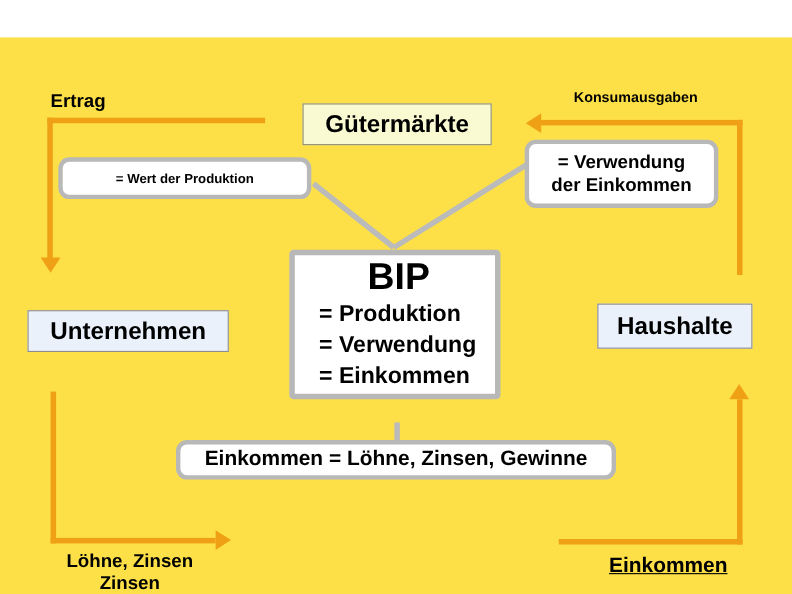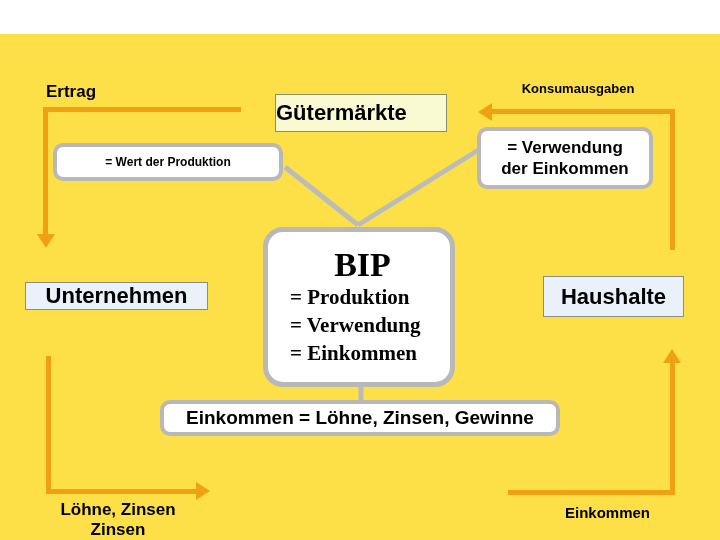--- a/index.html
+++ b/index.html
@@ -10,21 +10,21 @@
   .lbl{position:absolute;box-sizing:border-box;text-align:center;line-height:1.15;}
   
   .oline{position:absolute;background:#F0A014;}
   .ah{position:absolute;width:0;height:0;}
   .ah-down{border-left:9px solid transparent;border-right:9px solid transparent;border-top:14px solid #F0A014;}
   .ah-left{border-top:9px solid transparent;border-bottom:9px solid transparent;border-right:14px solid #F0A014;}
   .ah-right{border-top:9px solid transparent;border-bottom:9px solid transparent;border-left:14px solid #F0A014;}
   .ah-up{border-left:9px solid transparent;border-right:9px solid transparent;border-bottom:14px solid #F0A014;}
   
   .ybox{position:absolute;box-sizing:border-box;background:#FAFAD2;border:1px solid #8C8C6E;
-        display:flex;align-items:center;text-align:center;}
+        display:flex;align-items:center;justify-content:center;text-align:center;}
   .bbox{position:absolute;box-sizing:border-box;background:#EAF1FB;border:1px solid #8C8C8C;
         display:flex;align-items:center;justify-content:center;text-align:center;}
   .rbox{position:absolute;box-sizing:border-box;background:#ffffff;border:4px solid #B8B8B8;border-radius:10px;
         display:flex;flex-direction:column;align-items:center;justify-content:center;text-align:center;}
   svg{position:absolute;left:0;top:0;}
 </style>
 </head>
 <body>
 
 <div id="slide">
@@ -51,28 +51,28 @@
 
   <div class="rbox" style="left:53px;top:109px;width:230px;height:38px;font-size:12px;">
     <span>= Wert der Produktion</span>
   </div>
 
   <div class="rbox" style="left:477px;top:93px;width:176px;height:62px;font-size:17px;line-height:1.25;">
     <span>= Verwendung</span>
     <span>der Einkommen</span>
   </div>
 
-  <div class="rbox" style="left:263px;top:193px;width:192px;height:160px;border-width:5px;border-radius:20px;align-items:flex-start;padding-left:22px;font-family:Liberation Serif, serif;">
+  <div class="rbox" style="left:263px;top:193px;width:192px;height:136px;border-width:5px;border-radius:4px;align-items:flex-start;padding-left:22px;">
     <div style="font-size:34px;line-height:1.1;width:145px;text-align:center;">BIP</div>
     <div style="font-size:21px;line-height:1.33;text-align:left;">= Produktion</div>
     <div style="font-size:21px;line-height:1.33;text-align:left;">= Verwendung</div>
     <div style="font-size:21px;line-height:1.33;text-align:left;">= Einkommen</div>
   </div>
 
-  <div class="bbox" style="left:25px;top:248px;width:183px;height:28px;font-size:22px;">
+  <div class="bbox" style="left:25px;top:248px;width:183px;height:38px;font-size:22px;">
     <span>Unternehmen</span>
   </div>
 
   <div class="bbox" style="left:543px;top:242px;width:141px;height:41px;font-size:22px;">
     <span>Haushalte</span>
   </div>
 
   <div class="rbox" style="left:160px;top:366px;width:400px;height:36px;font-size:19px;">
     <span>Einkommen = Löhne, Zinsen, Gewinne</span>
   </div>
@@ -82,17 +82,17 @@
   <div class="ah ah-right" style="left:196px;top:448px;"></div>
   <div class="lbl" style="left:38px;top:466px;width:160px;font-size:17px;">
     <div>Löhne, Zinsen</div>
     <div>Zinsen</div>
   </div>
 
 
   <div class="oline" style="left:508px;top:456px;width:167px;height:5px;"></div>
   <div class="oline" style="left:670px;top:329px;width:5px;height:132px;"></div>
   <div class="ah ah-up" style="left:663px;top:315px;"></div>
-  <div class="lbl" style="left:545px;top:470px;width:125px;font-size:15px;">Einkommen</div>
+  <div class="lbl" style="left:545px;top:470px;width:125px;font-size:19px;text-decoration:underline;">Einkommen</div>
 
   <div class="lbl" style="left:692px;top:514px;width:26px;font-size:14px;text-align:right;">15</div>
 
 </div>
 
 </body></html>

